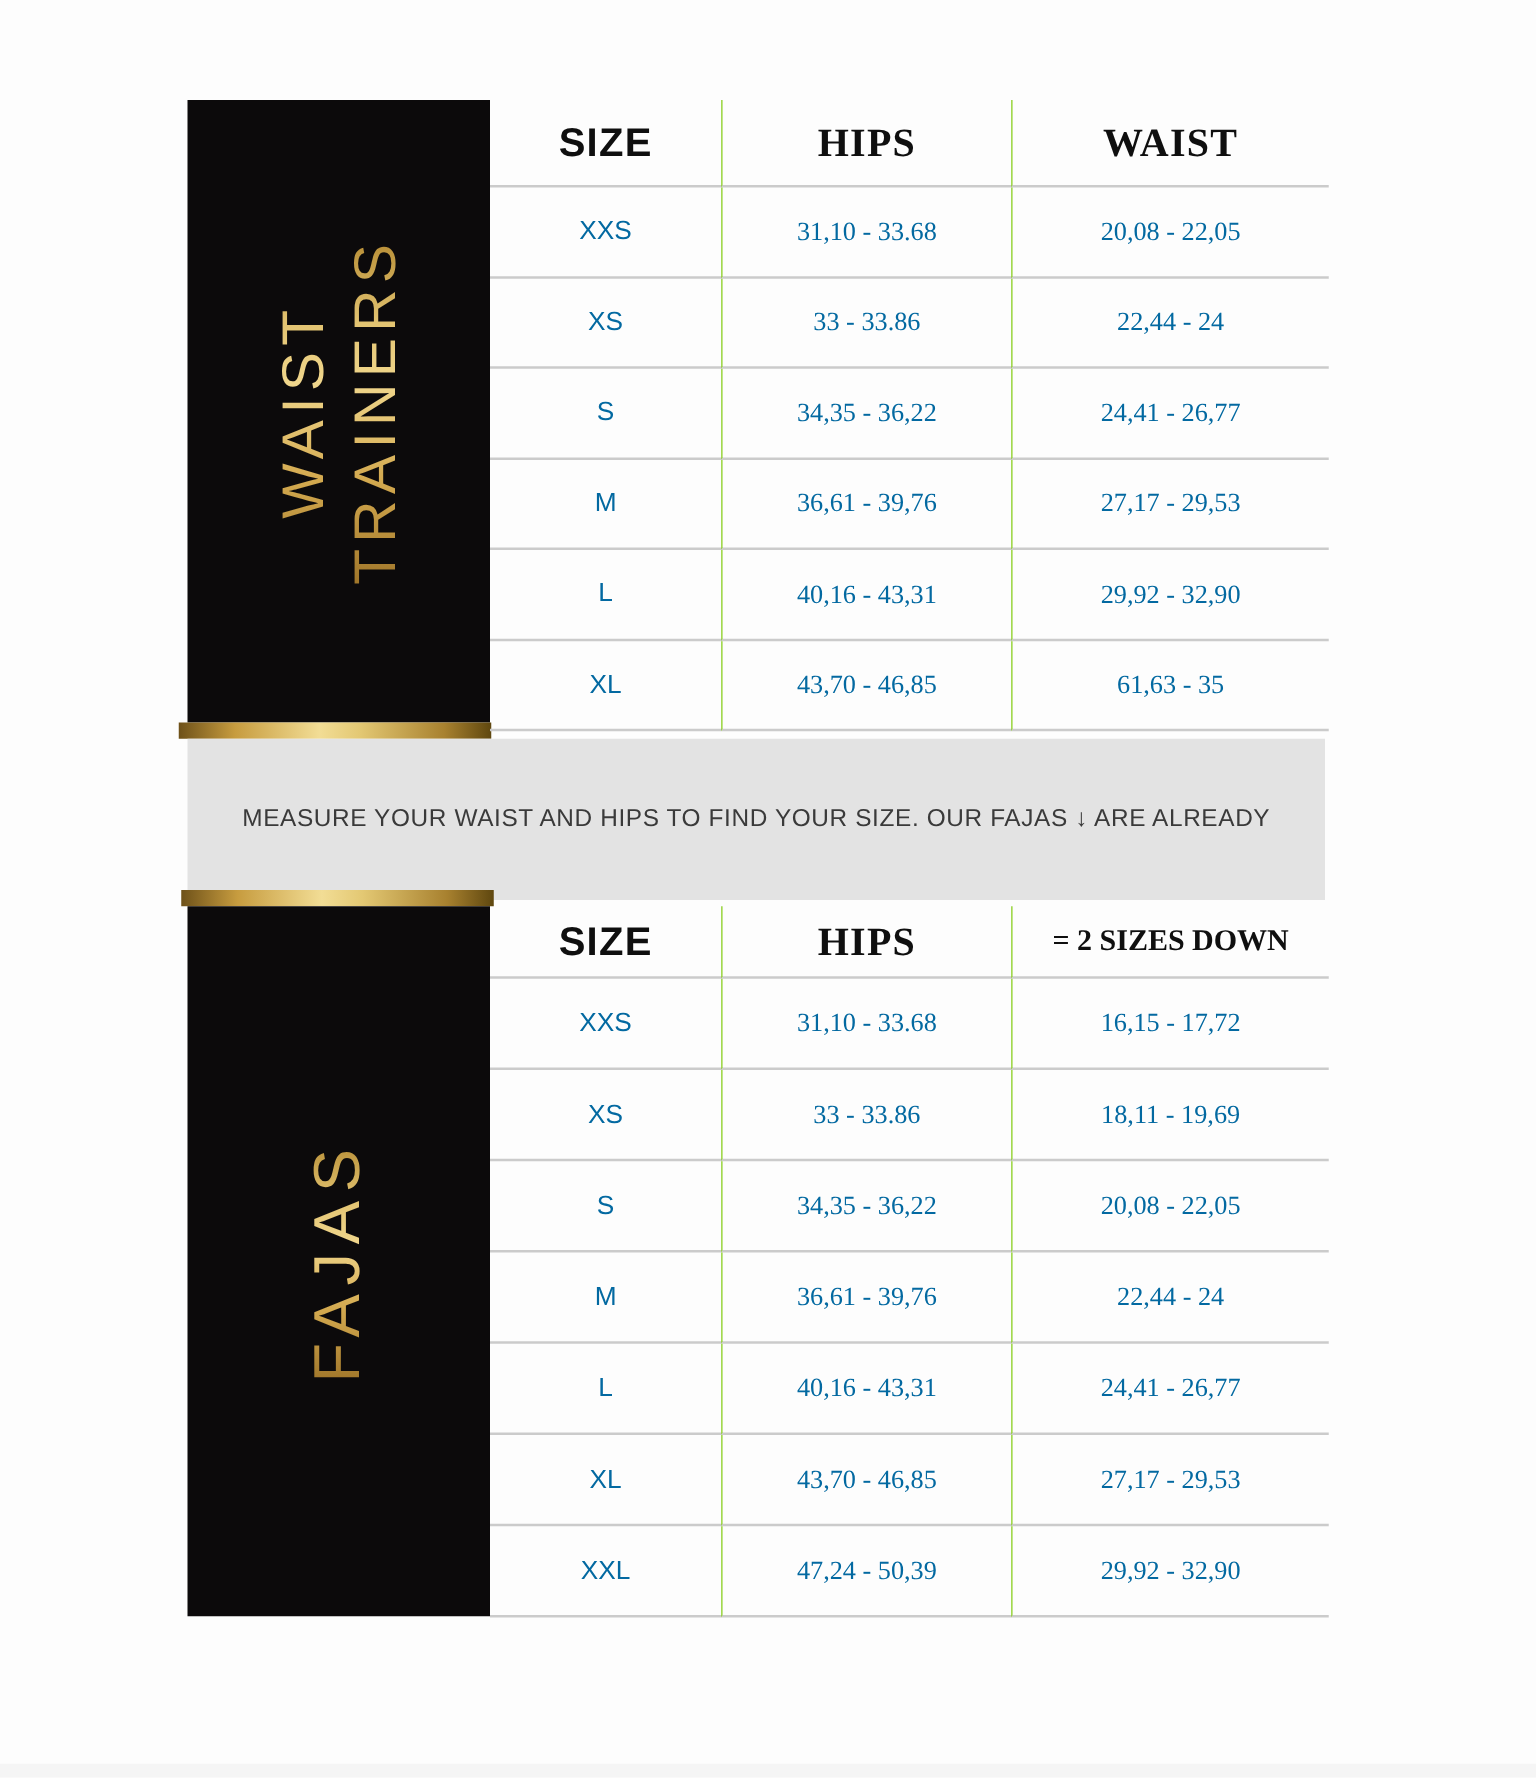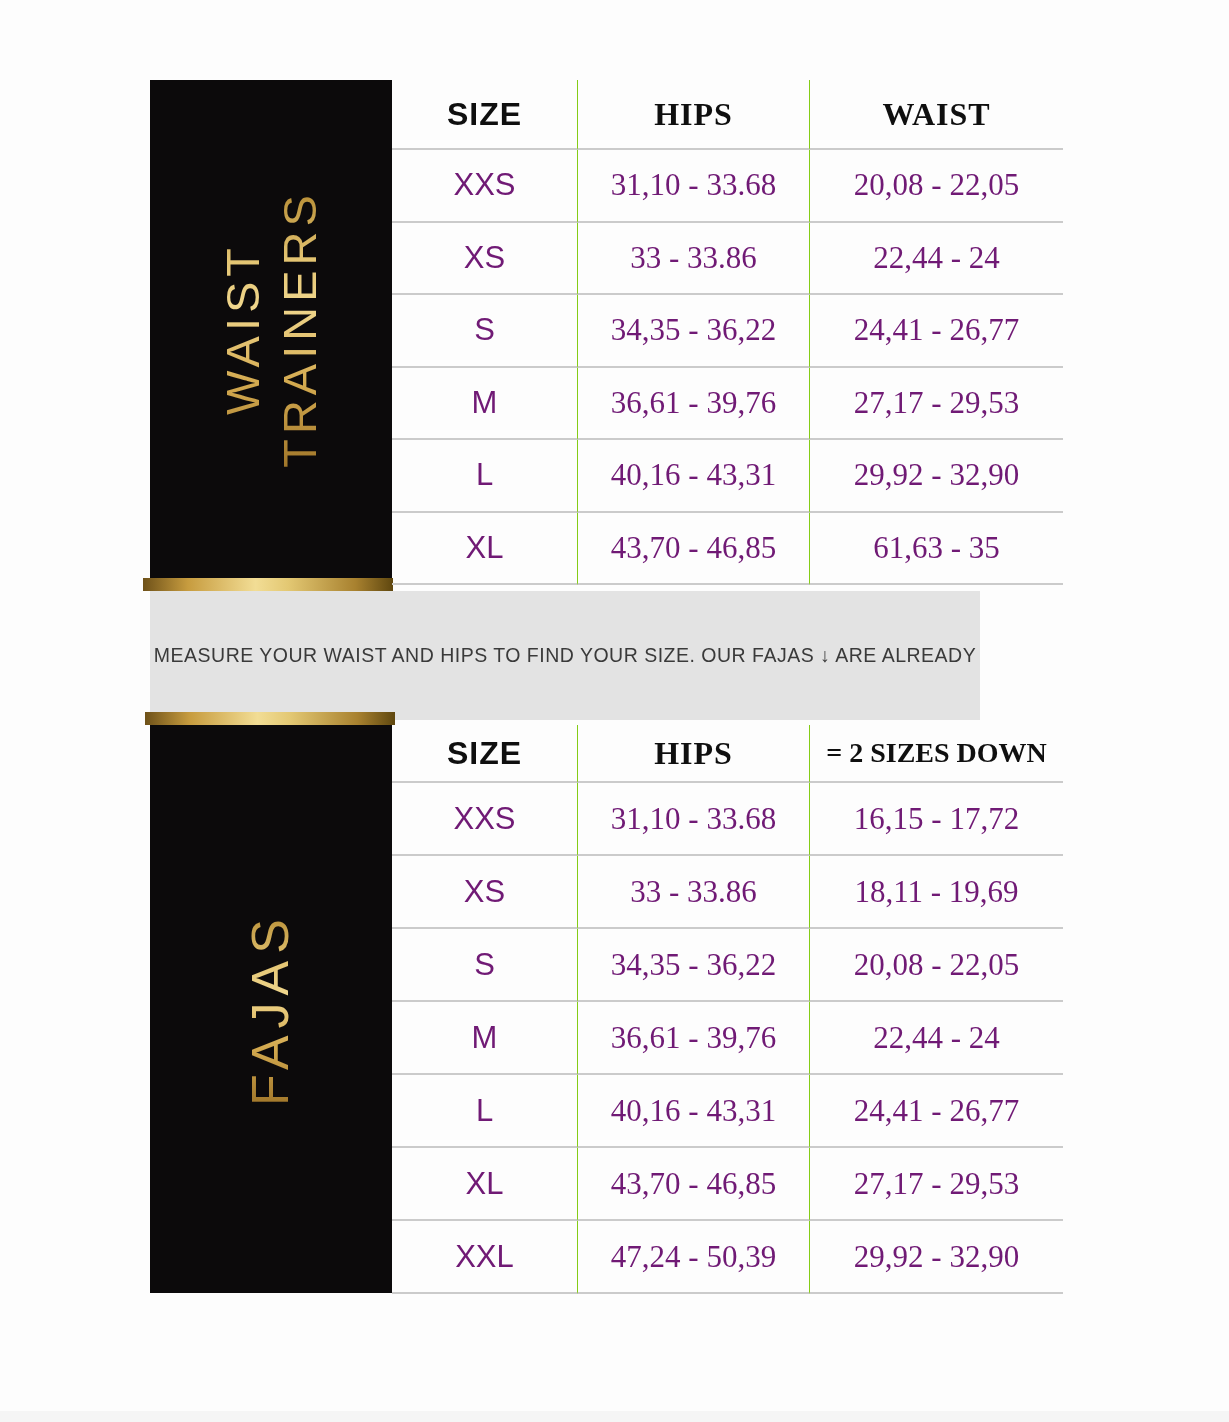--- a/index.html
+++ b/index.html
@@ -42,21 +42,21 @@
     height: 13px;
     background: linear-gradient(90deg, #6e5119 0%, #c79c3f 18%, #f2dd95 45%, #e3c873 58%, #a8812f 85%, #5f470f 100%);
   }
   #gold-bar-top    { left: 143px; top: 578px; width: 250px; }
   #gold-bar-bottom { left: 145px; top: 712px; width: 250px; }
 
   
   .notice {
     position: absolute;
     left: 150px; top: 591px;
-    width: 830px; height: 129px;
+    width: 910px; height: 129px;
     background: #e3e3e3;
     display: flex; flex-direction: column;
     align-items: center; justify-content: center;
     color: #3a3a3a;
     font-size: 19.5px;
     letter-spacing: 0.5px;
     line-height: 1.55;
     text-align: center;
   }
 
@@ -69,33 +69,33 @@
     grid-template-columns: 185px 232px 254px;
   }
   #table-top    { top: 80px;  grid-template-rows: 70px repeat(6, 72.5px); }
   #table-bottom { top: 725px; grid-template-rows: 58px repeat(7, 73px); }
 
   .trow { display: contents; }
 
   .cell {
     display: flex; align-items: center; justify-content: center;
     border-bottom: 2px solid #cbcbcb;
-    color: #701a75;
-    font-size: 31px;
+    color: #0369a1;
+    font-size: 21px;
     background: transparent;
   }
   .cell.col2, .cell.col3 { border-left: 1px solid #84cc16; font-family: Liberation Serif, serif; }
 
   .cell.hdr {
     font-weight: bold;
     color: #0f0f0f;
     font-size: 32px;
     letter-spacing: 1px;
   }
-  .cell.hdr.tight { font-size: 28px; letter-spacing: 0; }
+  .cell.hdr.tight { font-size: 24px; letter-spacing: 0; }
 
   
   .footer-strip {
     position: absolute;
     left: 0; top: 1411px;
     width: 1229px; height: 11px;
     background: #f5f5f5;
   }
 </style>
 </head>

